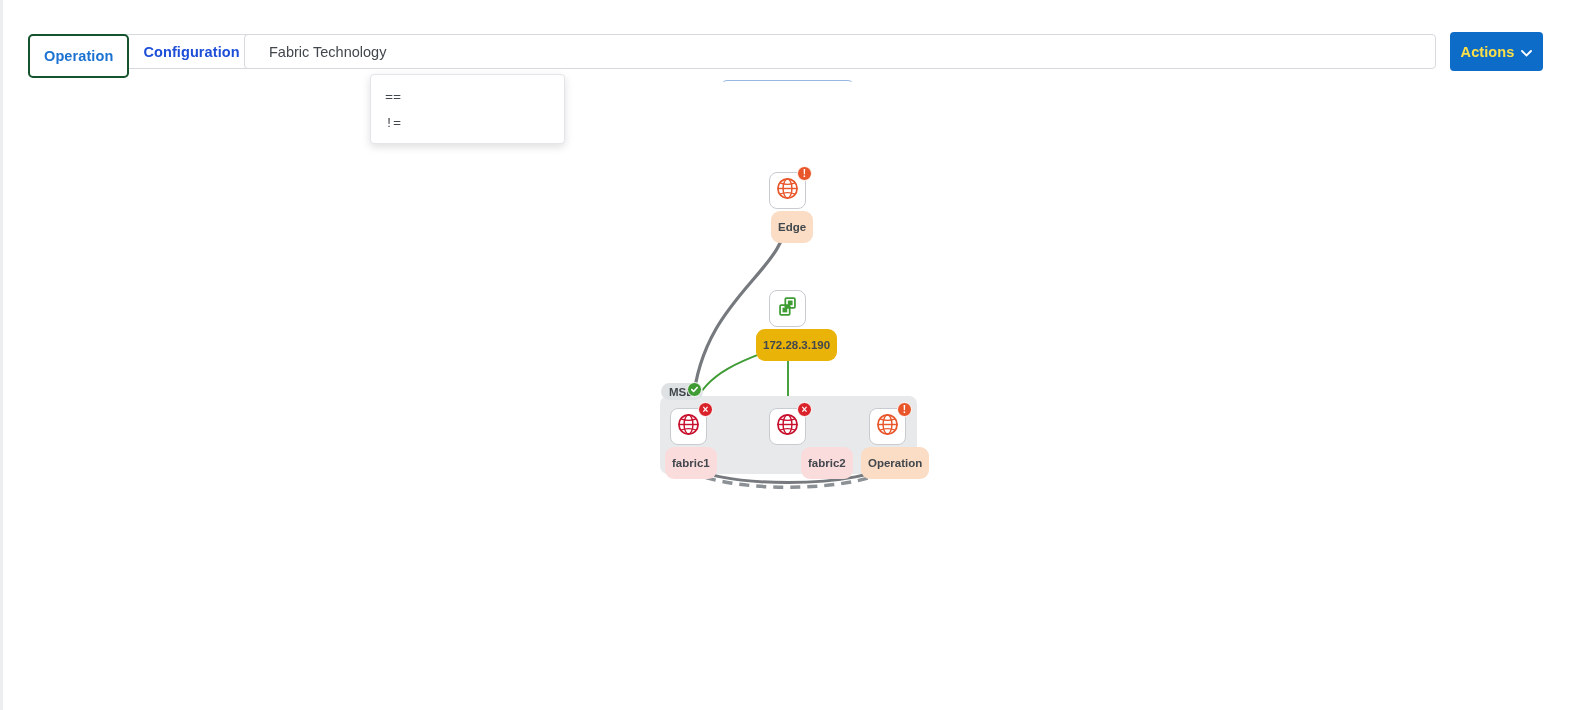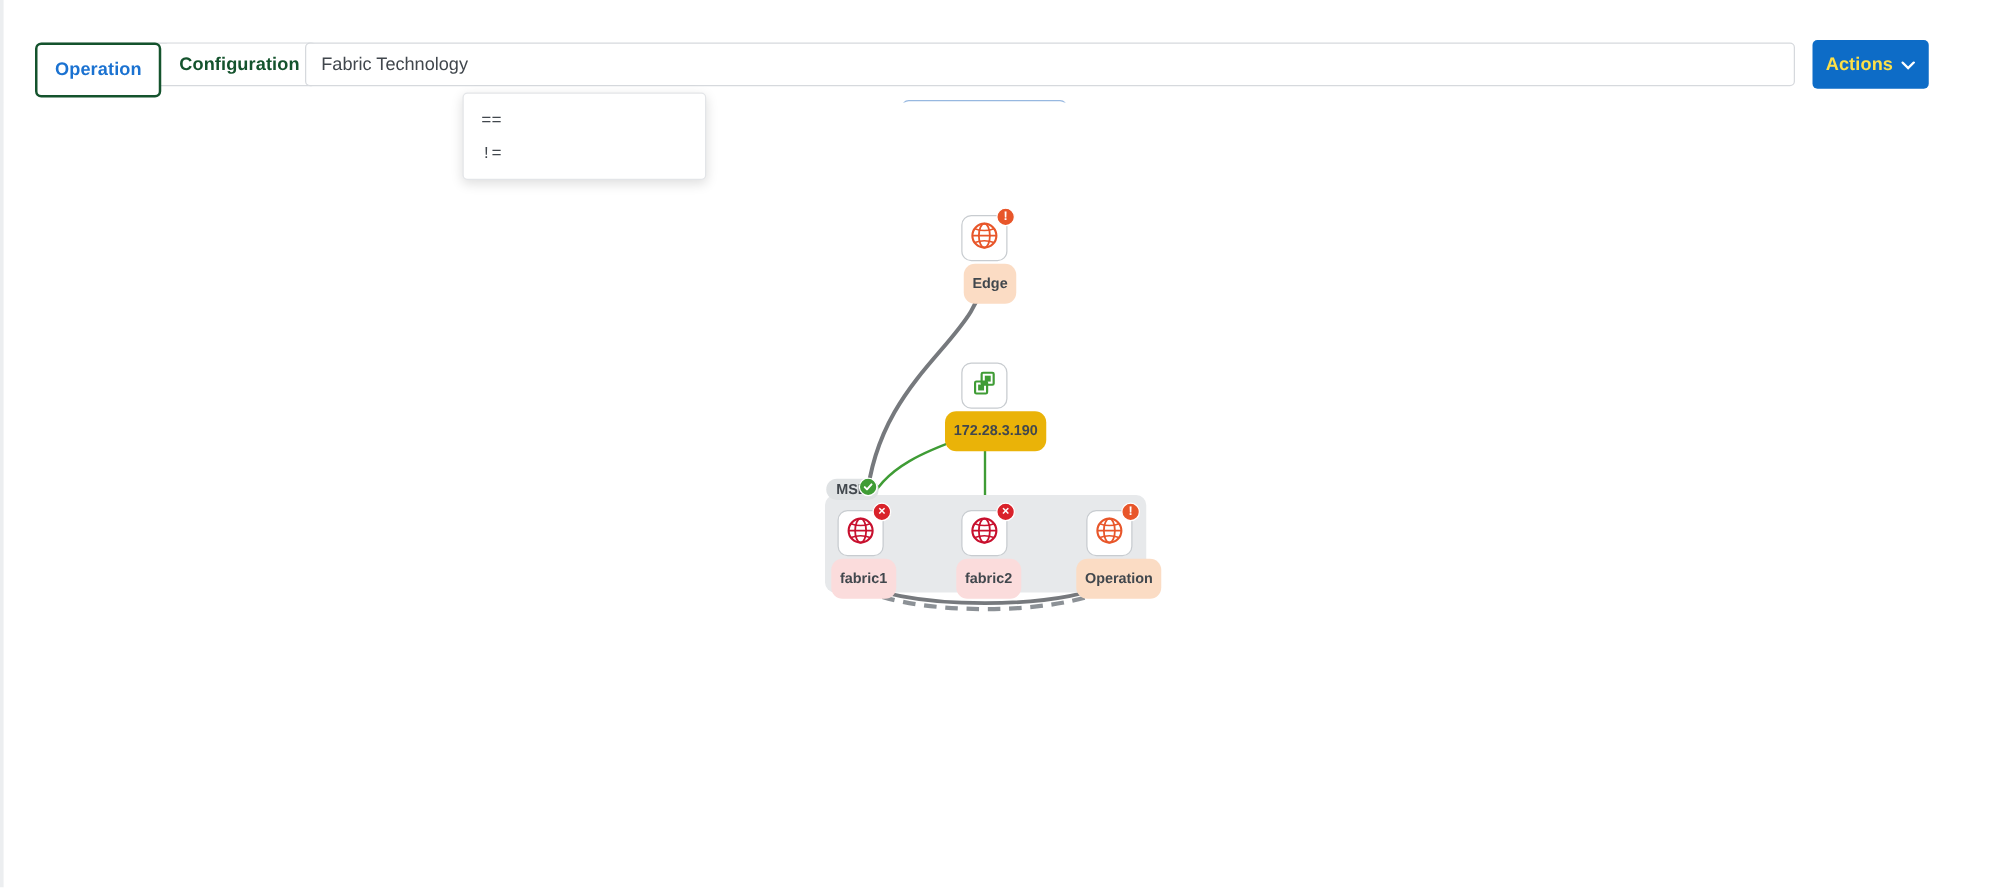--- a/index.html
+++ b/index.html
@@ -33,21 +33,21 @@
     border-radius: 5px;
     background: #fff;
     box-shadow: 0 0 0 1px #d6d9dd;
     overflow: visible;
   }
   .seg-btn {
     display: flex; align-items: center; justify-content: center;
     padding: 0 14px;
     font-size: 14.5px;
     font-weight: bold;
-    color: #14532d;
+    color: #1d4ed8;
     background: #ffffff;
     cursor: pointer;
     border-radius: 5px;
     letter-spacing: 0.1px;
   }
   .seg-btn.active {
     color: #1b72d1;
     border: 2px solid #14532d;
     border-radius: 5px;
     background: #ffffff;
@@ -62,21 +62,21 @@
     width: 1192px; height: 35px;
   }
   .search-input {
     width: 100%; height: 100%;
     border: 1px solid #d6d9dd;
     border-radius: 4px;
     background: #ffffff;
     font-family: "Liberation Sans", sans-serif;
     font-size: 14.5px;
     color: #41474d;
-    padding: 0 12px;
+    padding: 0 24px;
     outline: none;
   }
   .search-input::placeholder { color: #8b9096; }
 
   .suggest {
     position: absolute;
     left: 367px; top: 74px;
     width: 195px; height: 70px;
     background: #ffffff;
     border: 1px solid #e3e5e8;
@@ -346,21 +346,21 @@
           <ellipse cx="12" cy="12" rx="4.6" ry="10" fill="none" stroke="#c8102e" stroke-width="1.5"></ellipse>
           <line x1="2" y1="12" x2="22" y2="12" stroke="#c8102e" stroke-width="1.5"></line>
           <path d="M4 6.2 Q12 9.4 20 6.2" fill="none" stroke="#c8102e" stroke-width="1.3"></path>
           <path d="M4 17.8 Q12 14.6 20 17.8" fill="none" stroke="#c8102e" stroke-width="1.3"></path>
         </svg>
       </span>
       <div class="node-badge badge-error">
         <span>×</span>
       </div>
     </div>
-    <div class="node-label lbl-pink" style="left:762px; top:365px;">
+    <div class="node-label lbl-pink" style="left:798px; top:365px;">
       <span>fabric2</span>
     </div>
 
     <div class="node" style="left:866px; top:326px;">
       <span>
         <svg width="23" height="23" viewBox="0 0 24 24">
           <circle cx="12" cy="12" r="10" fill="none" stroke="#e8562a" stroke-width="1.8"></circle>
           <ellipse cx="12" cy="12" rx="4.6" ry="10" fill="none" stroke="#e8562a" stroke-width="1.5"></ellipse>
           <line x1="2" y1="12" x2="22" y2="12" stroke="#e8562a" stroke-width="1.5"></line>
           <path d="M4 6.2 Q12 9.4 20 6.2" fill="none" stroke="#e8562a" stroke-width="1.3"></path>

